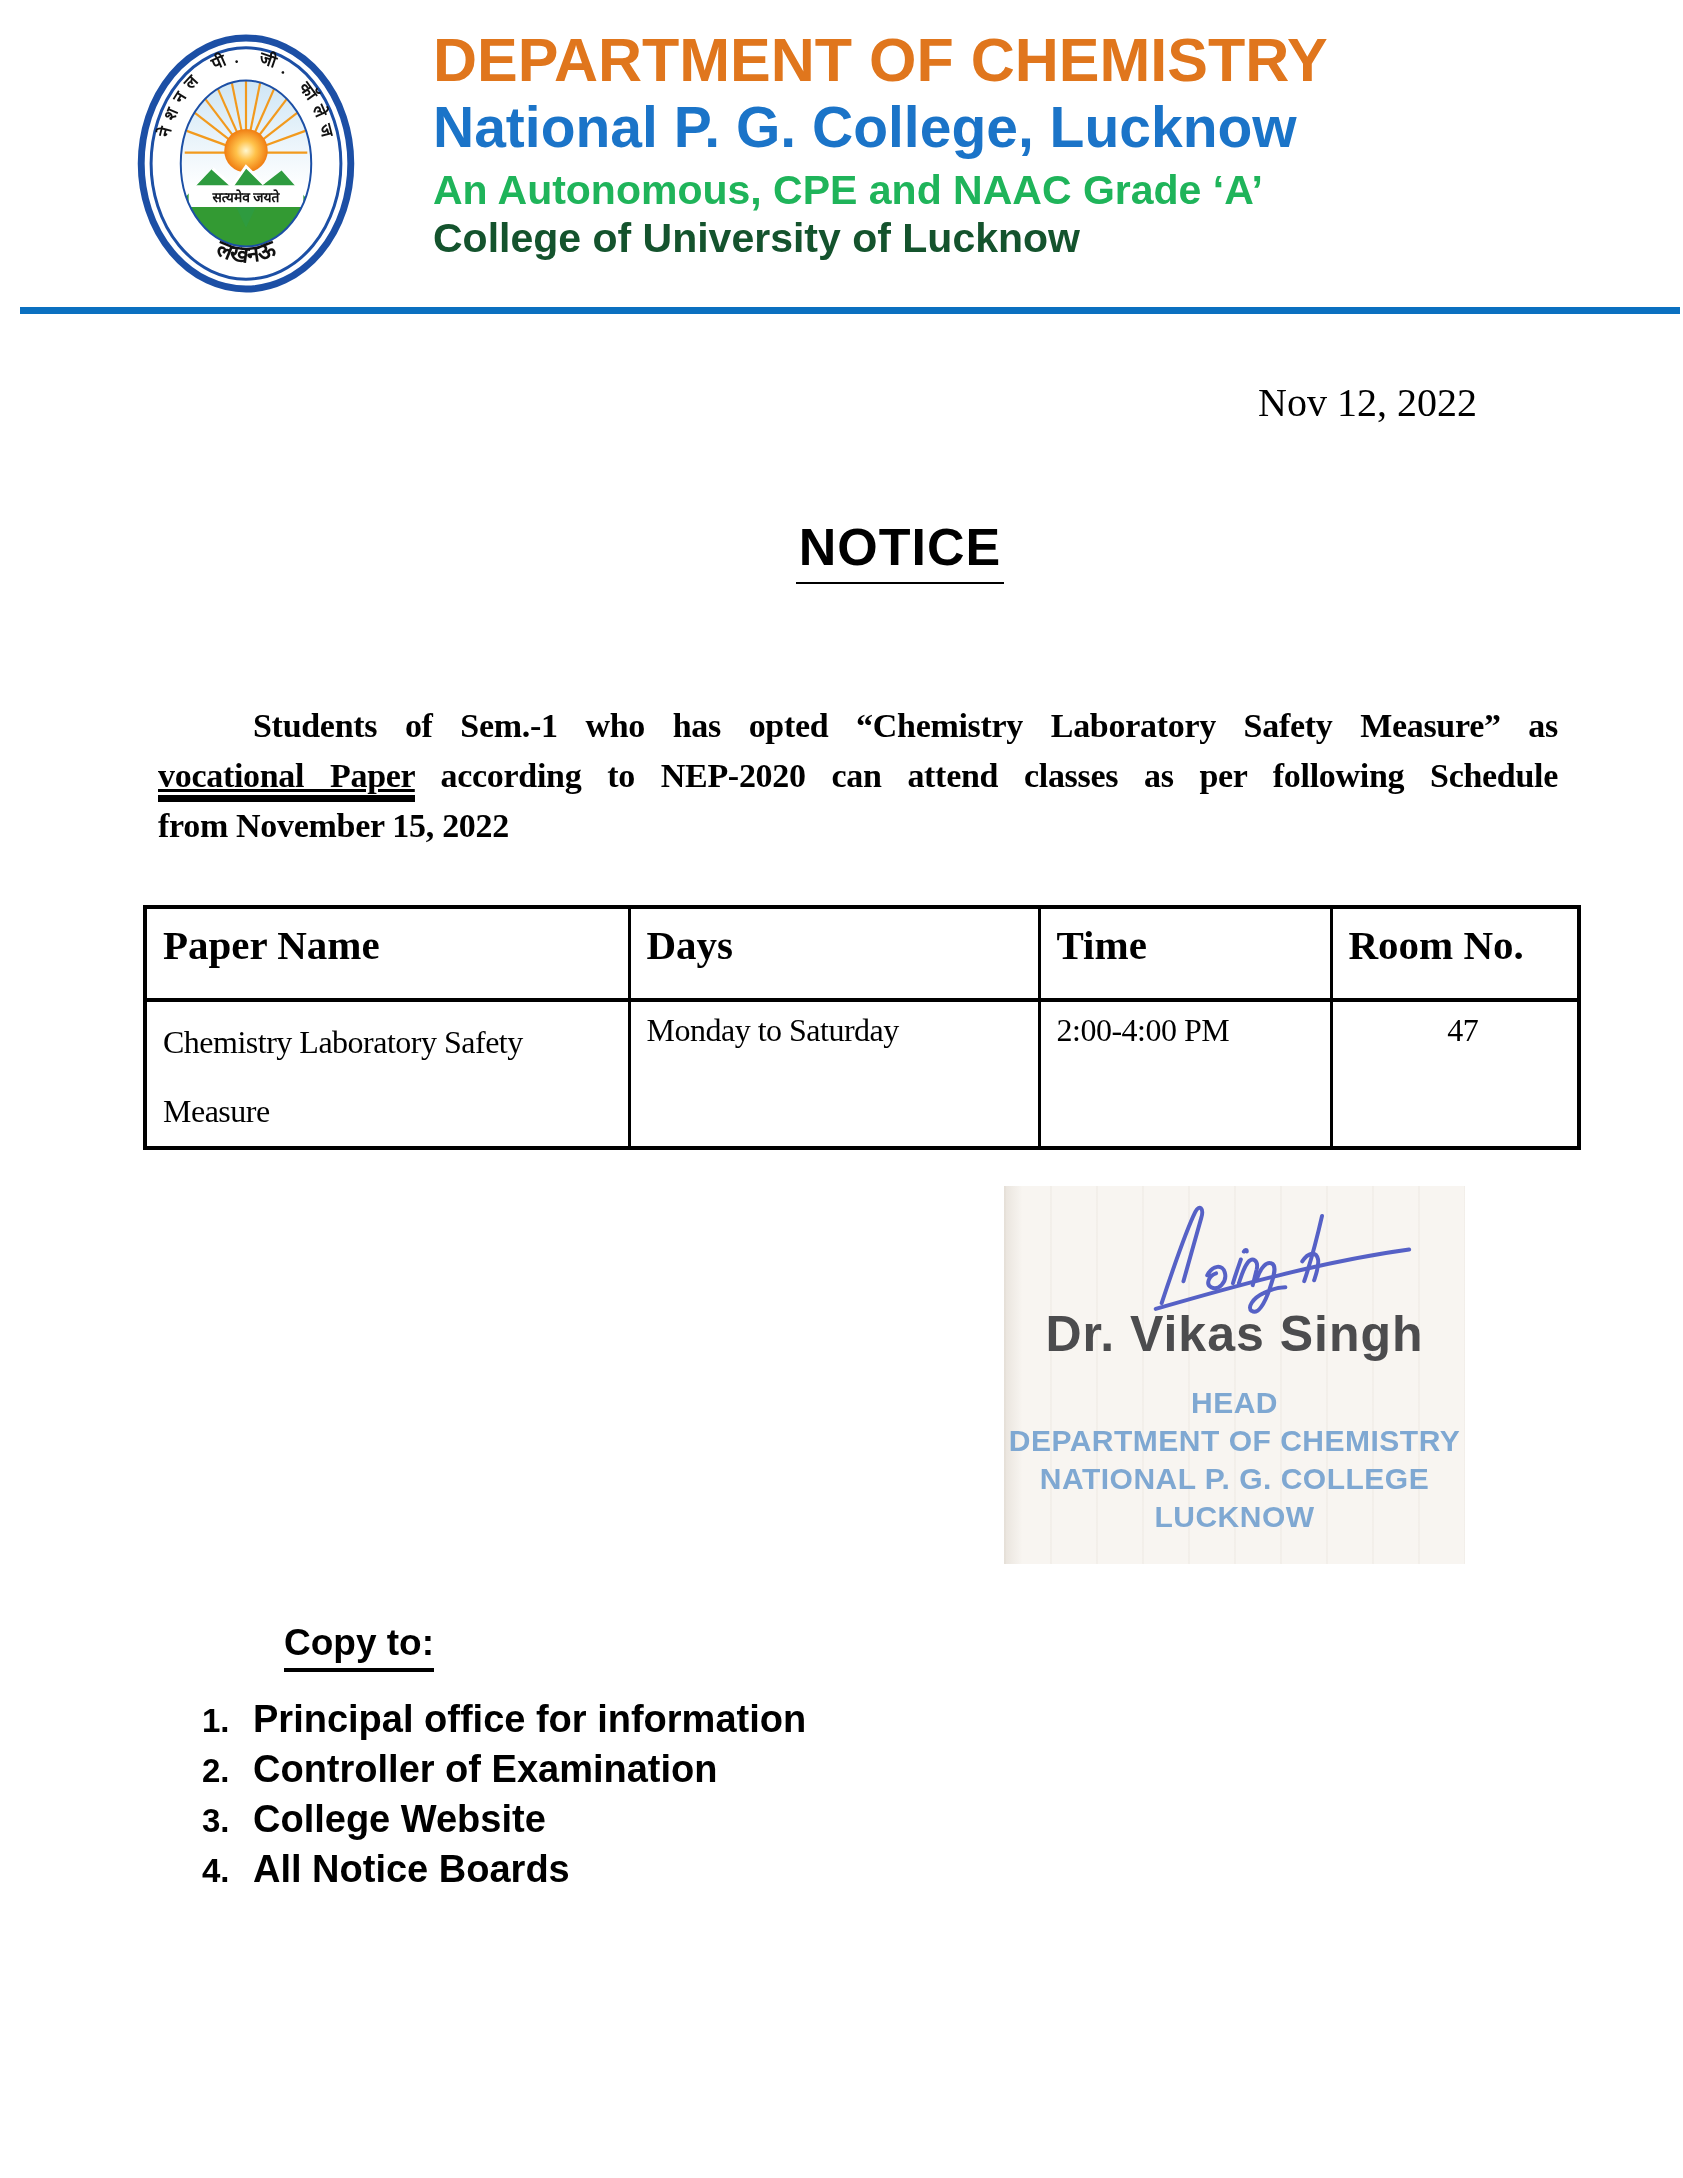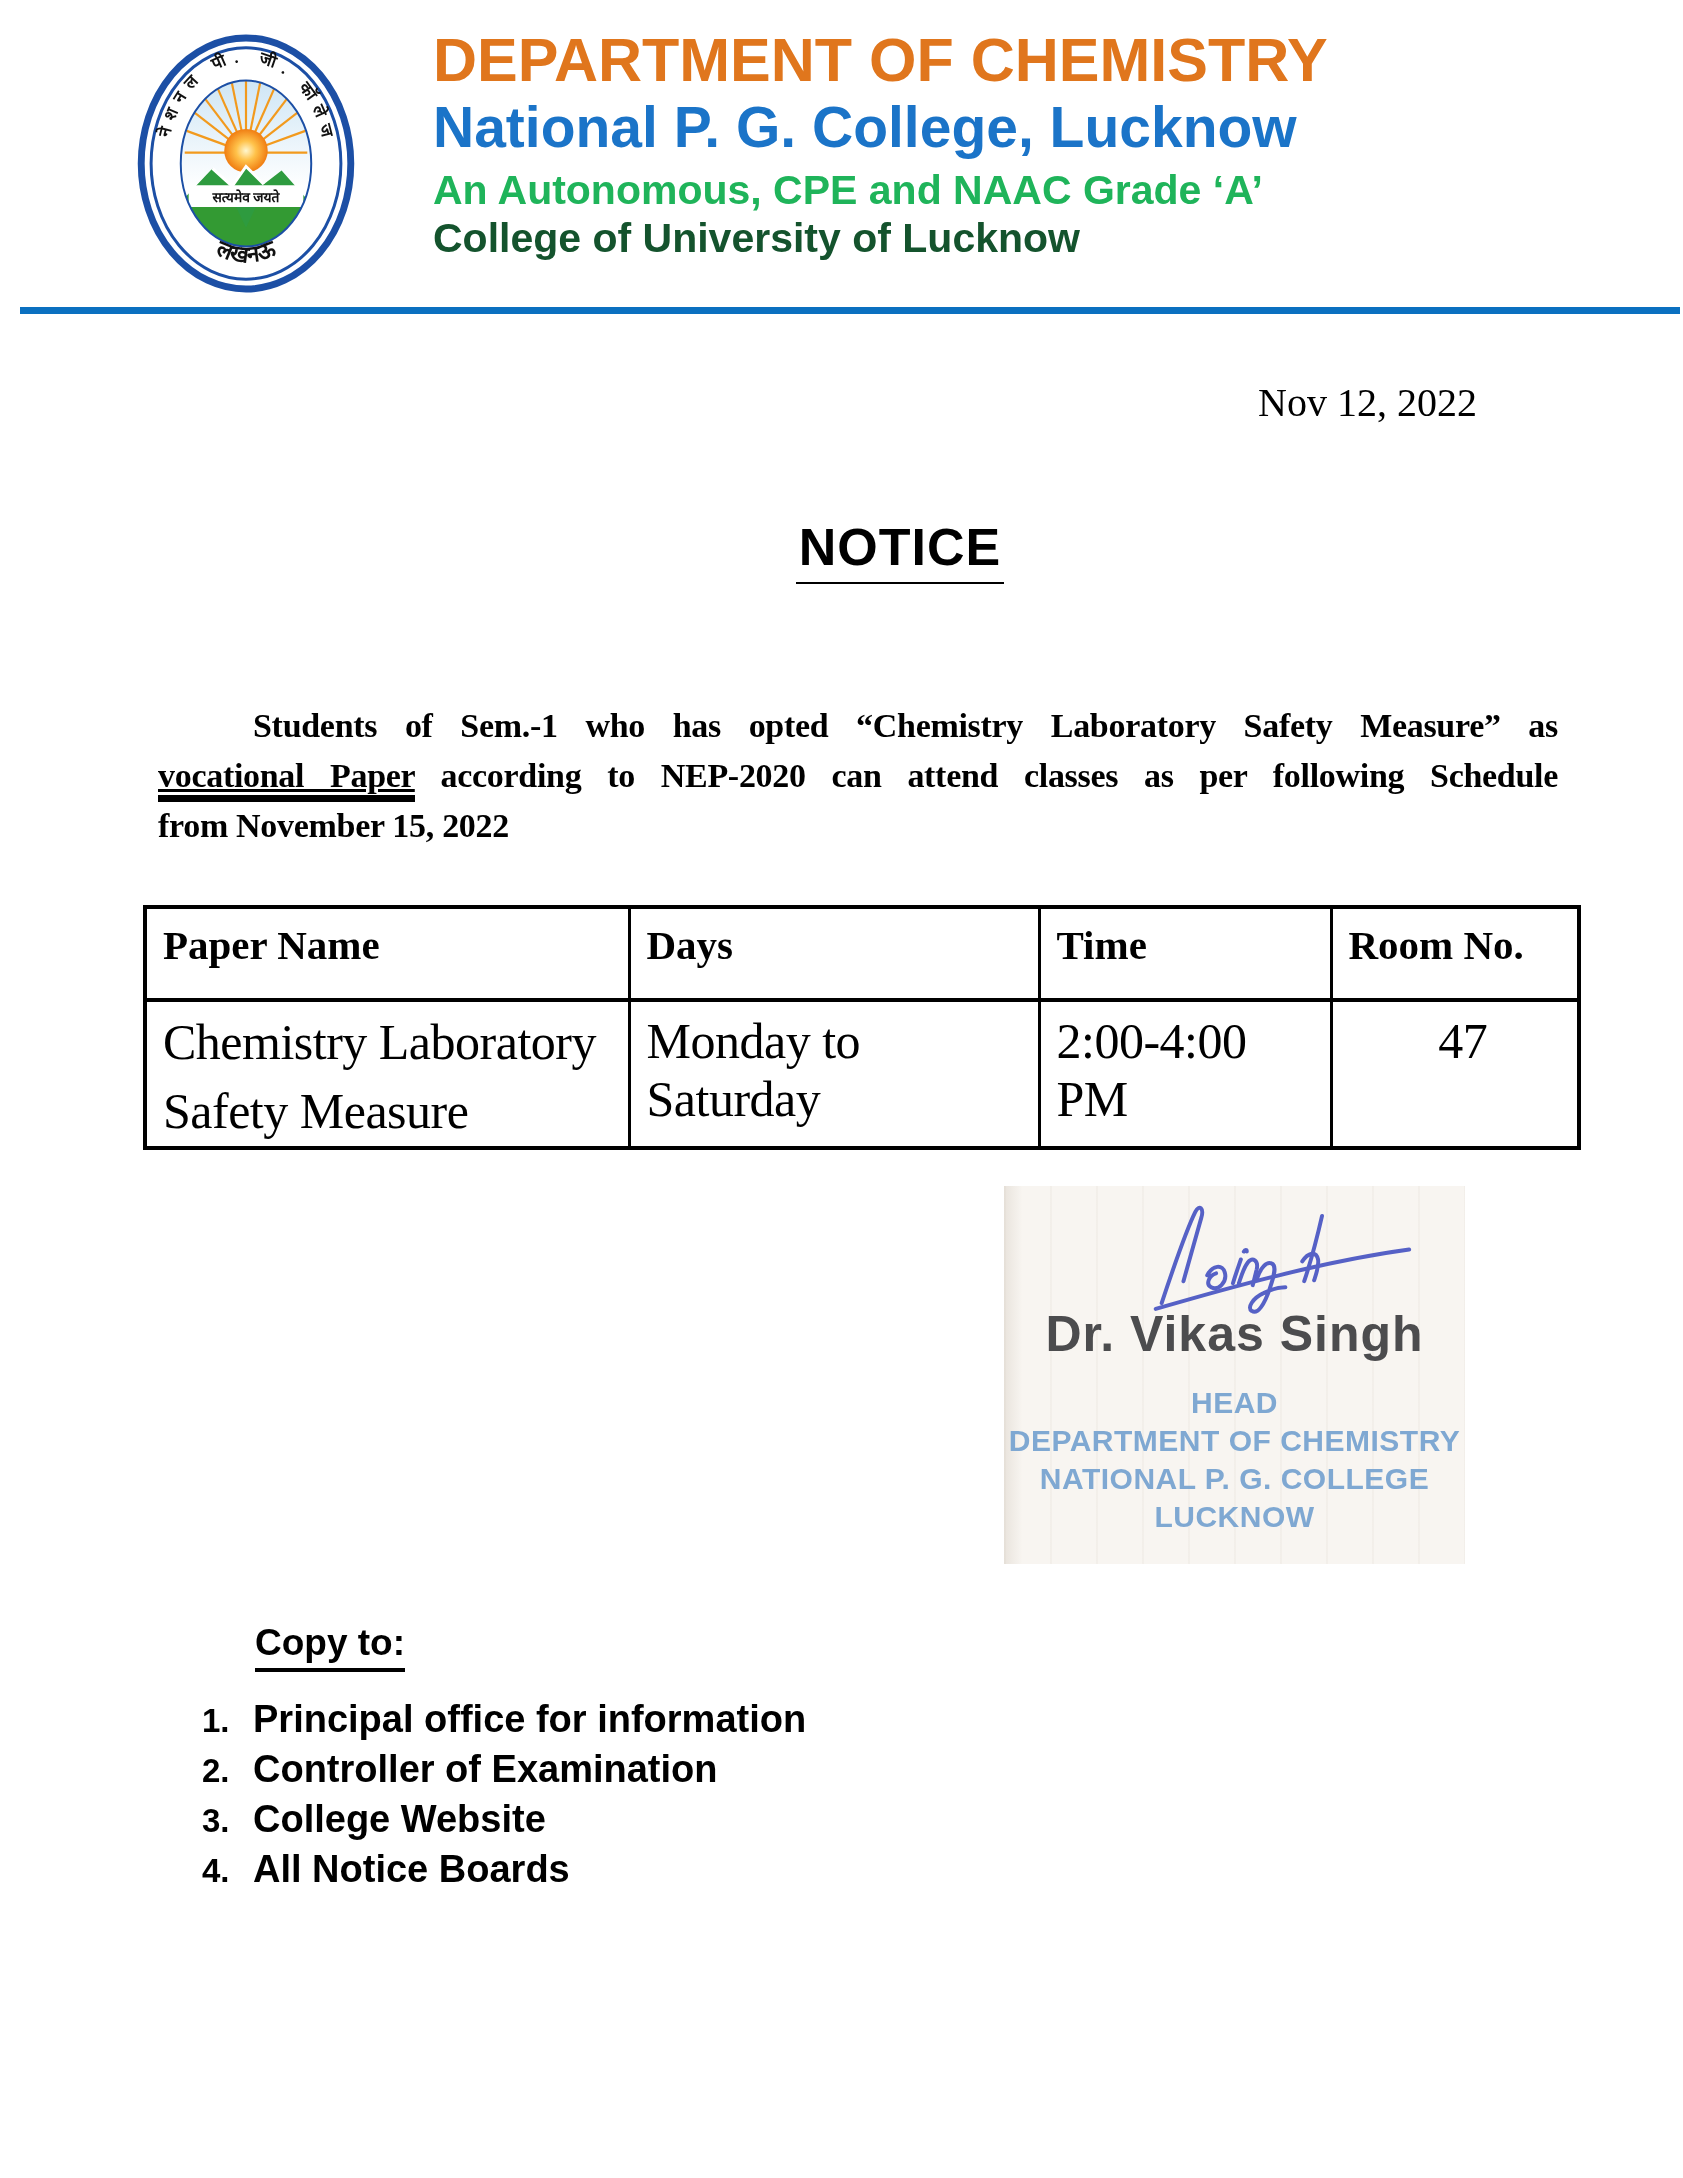--- a/index.html
+++ b/index.html
@@ -20,39 +20,39 @@
   .notice{position:absolute;top:517px;left:0;width:1683px;text-align:center;padding-left:117px;box-sizing:border-box;font-family:"Liberation Sans", sans-serif;}
   .notice span{display:inline-block;font-size:52px;font-weight:bold;letter-spacing:1px;border-bottom:2px solid #000000;padding:0 3px 5px 3px;}
   
   .para{position:absolute;left:158px;top:701px;width:1400px;font-size:34px;font-weight:bold;line-height:50px;letter-spacing:-0.3px;}
   .para .jline{text-align:justify;text-align-last:justify;}
   .para .indent{text-indent:95px;}
   .u-thick{border-bottom:7px solid #000;padding-bottom:1px;text-decoration:underline;}
   
   .schedule-table{position:absolute;left:143px;top:905px;width:1434px;border-collapse:collapse;table-layout:fixed;border:4px solid #000;}
   .schedule-table th{border:3px solid #000;border-bottom:4px solid #000;height:77px;vertical-align:top;text-align:left;padding:12px 0 0 16px;font-size:41px;font-weight:bold;}
-  .schedule-table td{border:3px solid #000;height:130px;vertical-align:top;text-align:left;padding:10px 8px 0 16px;font-size:50px;font-weight:normal;letter-spacing:-0.5px;}
+  .schedule-table td{border:3px solid #000;height:130px;vertical-align:top;text-align:left;padding:10px 8px 0 16px;font-size:32px;font-weight:normal;letter-spacing:-0.5px;}
   .schedule-table td.c1{line-height:69px;padding-top:6px;}
   .schedule-table td.c4{text-align:center;padding-left:16px;padding-right:0;}
   
   .sign-block{
     position:absolute;left:1004px;top:1186px;width:461px;height:378px;
     background-color:#f8f5f1;
     background-image:
       linear-gradient(90deg, rgba(205,195,182,0.35) 0, rgba(205,195,182,0) 4%),
       repeating-linear-gradient(90deg, rgba(195,185,170,0.10) 0 2px, rgba(255,255,255,0) 2px 46px);
   }
   .sig-svg{position:absolute;left:124px;top:6px;}
   .sign-name{position:absolute;top:119px;left:0;width:100%;text-align:center;
     font-family:"Liberation Sans", sans-serif;font-weight:bold;font-size:50px;color:#4c4c4e;letter-spacing:1px;}
   .stamp{position:absolute;top:198px;left:0;width:100%;text-align:center;
     font-family:"Liberation Sans", sans-serif;font-weight:bold;font-size:30px;line-height:38px;color:#7FA8D2;letter-spacing:0.5px;}
   
   .copy{position:absolute;left:202px;top:1622px;font-family:"Liberation Sans", sans-serif;font-weight:bold;}
-  .copy-heading{display:inline-block;margin-left:53px;font-size:37px;border-bottom:4px solid #000;padding-bottom:4px;}
+  .copy-heading{display:inline-block;margin-left:82px;font-size:37px;border-bottom:4px solid #000;padding-bottom:4px;}
   .copy-list{margin-top:26px;}
   .copy-item{display:flex;align-items:flex-start;height:50px;}
   .copy-num{width:51px;font-size:33px;padding-top:4px;}
   .copy-text{font-size:38px;}
 </style>
 </head>
 <body>
 
 <div class="logo-wrap">
   <svg width="218" height="259" viewBox="0 0 220 262">

